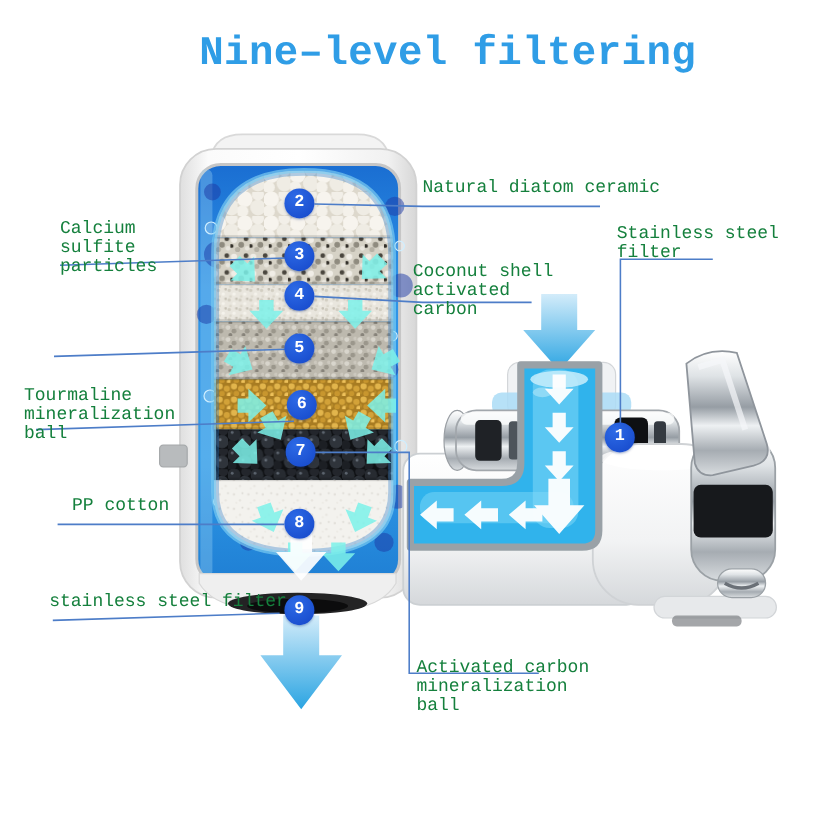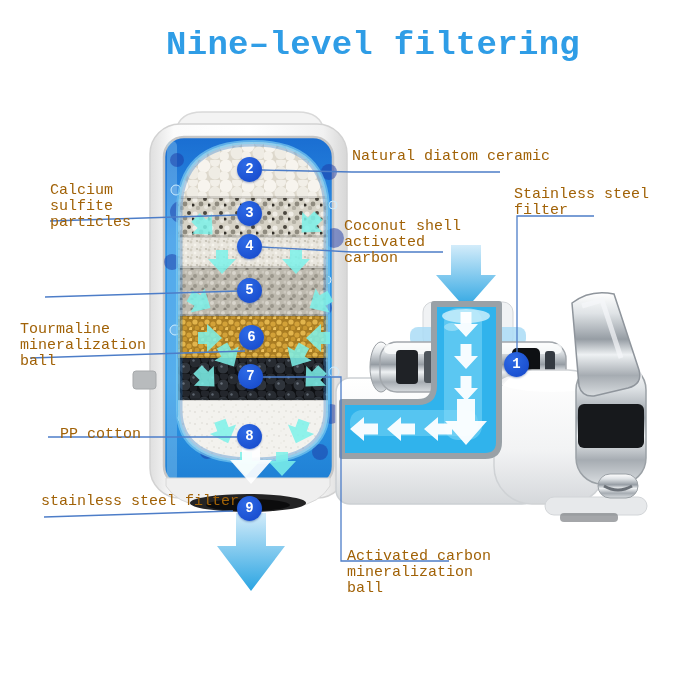--- a/index.html
+++ b/index.html
@@ -1,20 +1,20 @@
 <!DOCTYPE html>
 <html><head>
 <meta charset="utf-8">
 <style>
   html,body{margin:0;padding:0;background:#ffffff;}
   .stage{position:relative;width:680px;height:680px;background:#ffffff;overflow:hidden;
          font-family:Liberation Mono, monospace;}
   .title{position:absolute;left:166px;top:26px;font-size:34px;font-weight:700;
          color:#2f9de6;letter-spacing:.3px;}
-  .lbl{position:absolute;font-size:15px;line-height:1.08;color:#a16207;}
+  .lbl{position:absolute;font-size:15px;line-height:1.08;color:#15803d;}
   .badge{position:absolute;width:25px;height:25px;border-radius:50%;
          background:radial-gradient(circle at 35% 30%, #2d6ae6, #1446c8);
          color:#ffffff;font-size:14px;font-weight:700;text-align:center;line-height:25px;
          box-shadow:0 1px 2px rgba(0,40,120,.35);}
   svg{position:absolute;left:0;top:0;}
 </style>
 </head>
 <body>
 
 <div class="stage">
@@ -253,21 +253,21 @@
     </g>
   </svg>
 
   <div class="title">Nine–level filtering</div>
 
   <div class="lbl" style="left:352px;top:149px">Natural diatom ceramic</div>
   <div class="lbl" style="left:50px;top:183px;width:115px">Calcium sulfite particles</div>
   <div class="lbl" style="left:514px;top:187px">Stainless steel filter</div>
   <div class="lbl" style="left:344px;top:219px;width:128px">Coconut shell activated carbon</div>
   <div class="lbl" style="left:20px;top:322px;width:140px">Tourmaline mineralization ball</div>
-  <div class="lbl" style="left:60px;top:427px">PP cotton</div>
+  <div class="lbl" style="left:60px;top:414px">PP cotton</div>
   <div class="lbl" style="left:41px;top:494px">stainless steel filter</div>
   <div class="lbl" style="left:347px;top:549px;width:145px">Activated carbon mineralization ball</div>
 
   <div class="badge" style="left:504px;top:352px">1</div>
   <div class="badge" style="left:237px;top:157px">2</div>
   <div class="badge" style="left:237px;top:201px">3</div>
   <div class="badge" style="left:237px;top:234px">4</div>
   <div class="badge" style="left:237px;top:278px">5</div>
   <div class="badge" style="left:239px;top:325px">6</div>
   <div class="badge" style="left:238px;top:364px">7</div>

